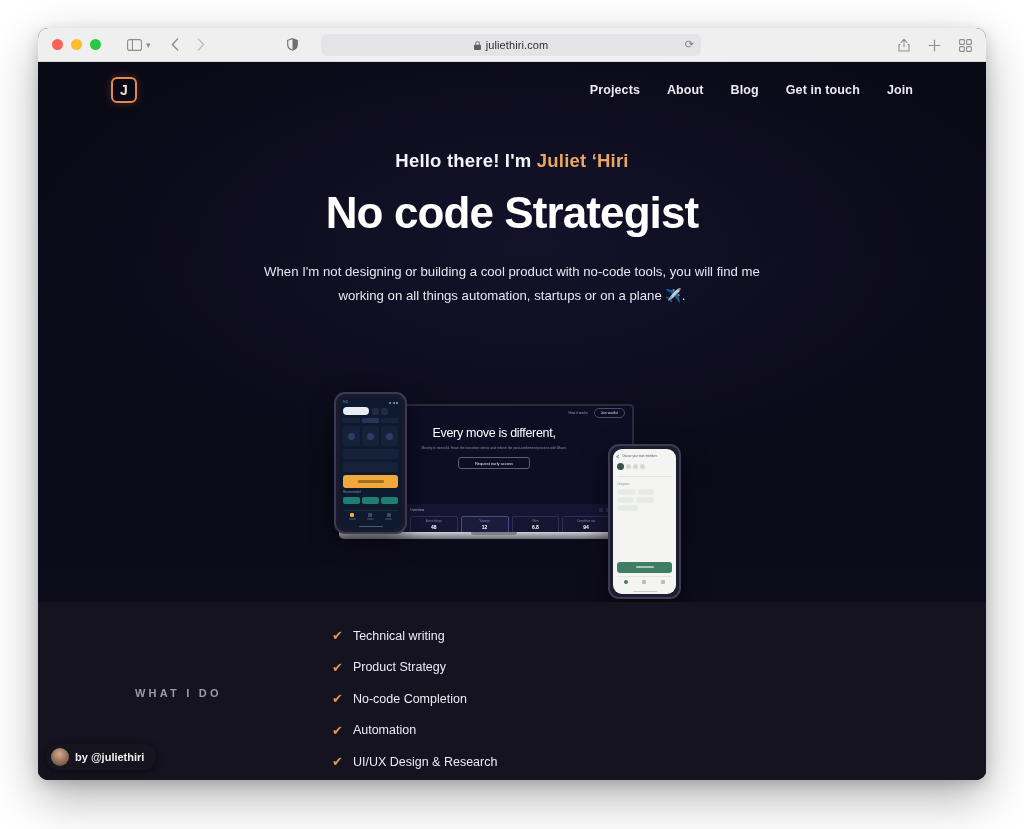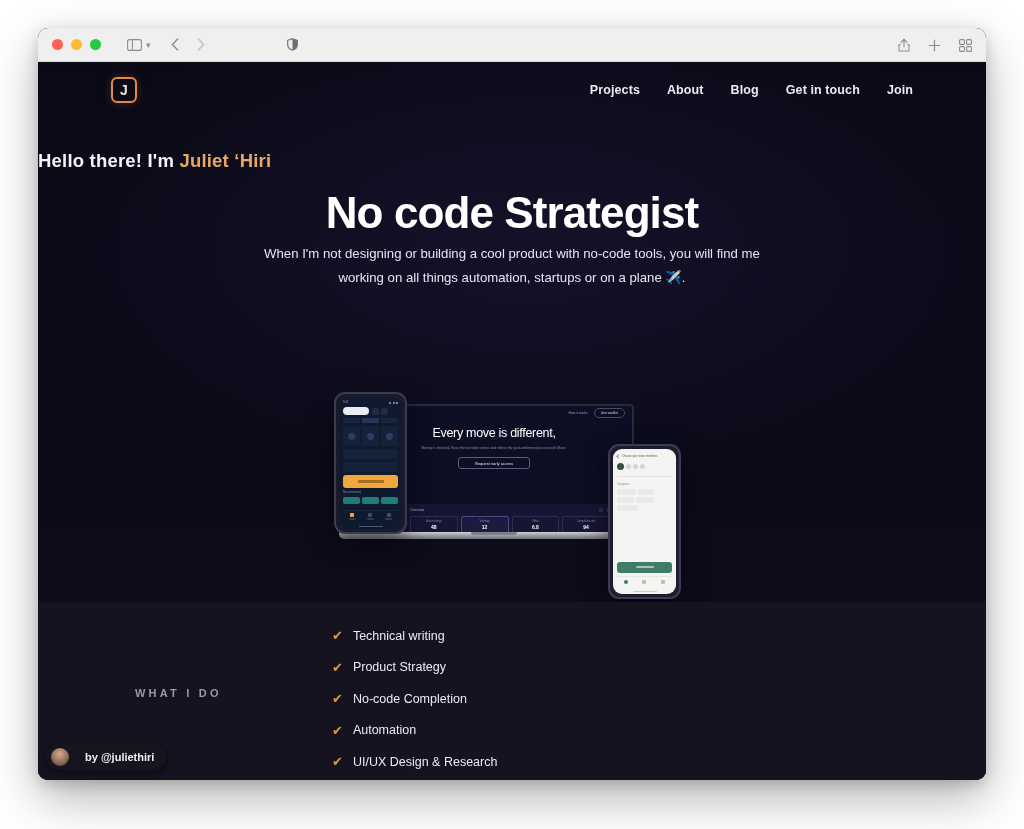--- a/index.html
+++ b/index.html
@@ -97,35 +97,35 @@
     margin-left: auto; margin-right: 73px;
     display: flex; align-items: center; gap: 27px;
   }
   .nav-link {
     color: #ecebf2; font-size: 12.5px; font-weight: 700;
     letter-spacing: .1px; cursor: pointer;
   }
 
   #greeting {
     margin-top: 32px;
-    text-align: left;
+    text-align: center;
     font-size: 18.5px; font-weight: 700;
     color: #f3f2f8; letter-spacing: .2px;
   }
   #greeting .accent { color: #e9a765; }
 
   #headline {
     margin-top: 16px;
     text-align: center;
     font-size: 44px; font-weight: 700;
     color: #ffffff; letter-spacing: -.9px;
   }
 
   #subtitle {
-    margin: 4px auto 0;
+    margin: 22px auto 0;
     width: 510px;
     text-align: center;
     font-size: 13.2px; line-height: 1.85;
     color: #e7e6ee;
   }
 
   
   #mockup {
     position: absolute;
     left: 296px; top: 330px;
@@ -338,21 +338,21 @@
     display: flex; align-items: center; gap: 6px;
     background: #16151f;
     border-radius: 16px;
     padding: 4px 12px 4px 5px;
     box-shadow: 0 2px 8px rgba(0,0,0,.45);
   }
   #byline-avatar {
     width: 18px; height: 18px; border-radius: 50%;
     background: radial-gradient(circle at 48% 34%, #d8a98c 0%, #8a6a53 58%, #4a3a2e 100%);
   }
-  #byline-text { font-size: 11px; font-weight: 700; color: #f0eff4; margin-left: 10px; }
+  #byline-text { font-size: 11px; font-weight: 700; color: #f0eff4; }
 </style>
 </head>
 <body>
 
 <div id="browser-window">
 
   <div id="titlebar">
 
     <div class="lights">
       <div class="light l-red"></div>
@@ -379,20 +379,30 @@
         </svg>
     </span>
 
     <span class="tb-ico" id="shield-ico">
       <svg width="11" height="13" viewBox="0 0 11 13">
         <path d="M5.5 0.7 L10.3 2.3 V6.6 C10.3 9.4 8.2 11.5 5.5 12.3 C2.8 11.5 0.7 9.4 0.7 6.6 V2.3 Z" fill="none" stroke="#6e6e73" stroke-width="1.1"></path>
         <path d="M5.5 0.7 L10.3 2.3 V6.6 C10.3 9.4 8.2 11.5 5.5 12.3 Z" fill="#6e6e73"></path>
       </svg>
     </span>
 
+    <div id="addressbar">
+      <span id="lock-icon">
+        <svg width="7" height="9" viewBox="0 0 7 9" fill="#5e5e63">
+          <rect x="0" y="3.8" width="7" height="5.2" rx="1"></rect>
+          <path d="M1.6 3.9 V2.5 A1.9 1.9 0 0 1 5.4 2.5 V3.9" fill="none" stroke="#5e5e63" stroke-width="0.9"></path>
+        </svg>
+      </span>
+      <span id="url-text" title="Search or enter website name">juliethiri.com</span>
+      <span id="reload-btn">⟳</span>
+    </div>
 
     <div id="tb-right">
       <span class="tb-ico">
         <svg width="12" height="14" viewBox="0 0 12 14" fill="none" stroke="#8d8d91" stroke-width="1.1" stroke-linecap="round" stroke-linejoin="round">
           <path d="M3 4.4 L6 1.3 L9 4.4"></path>
             <line x1="6" y1="1.3" x2="6" y2="8.8"></line>
           <path d="M2 6.6 H1 V13 H11 V6.6 H10"></path>
         </svg>
       </span>
       <span class="tb-ico">

